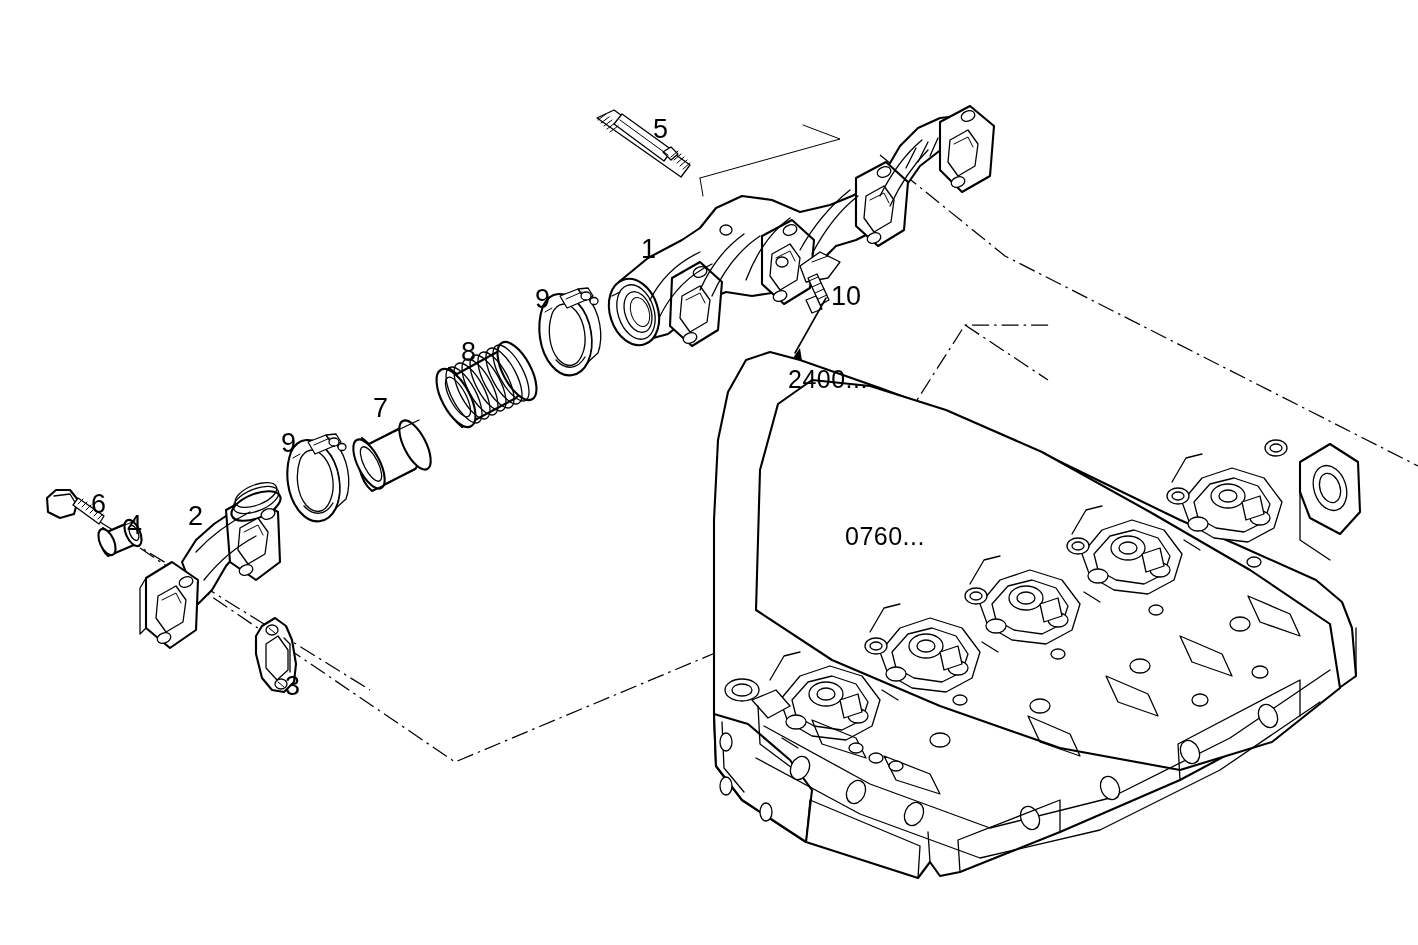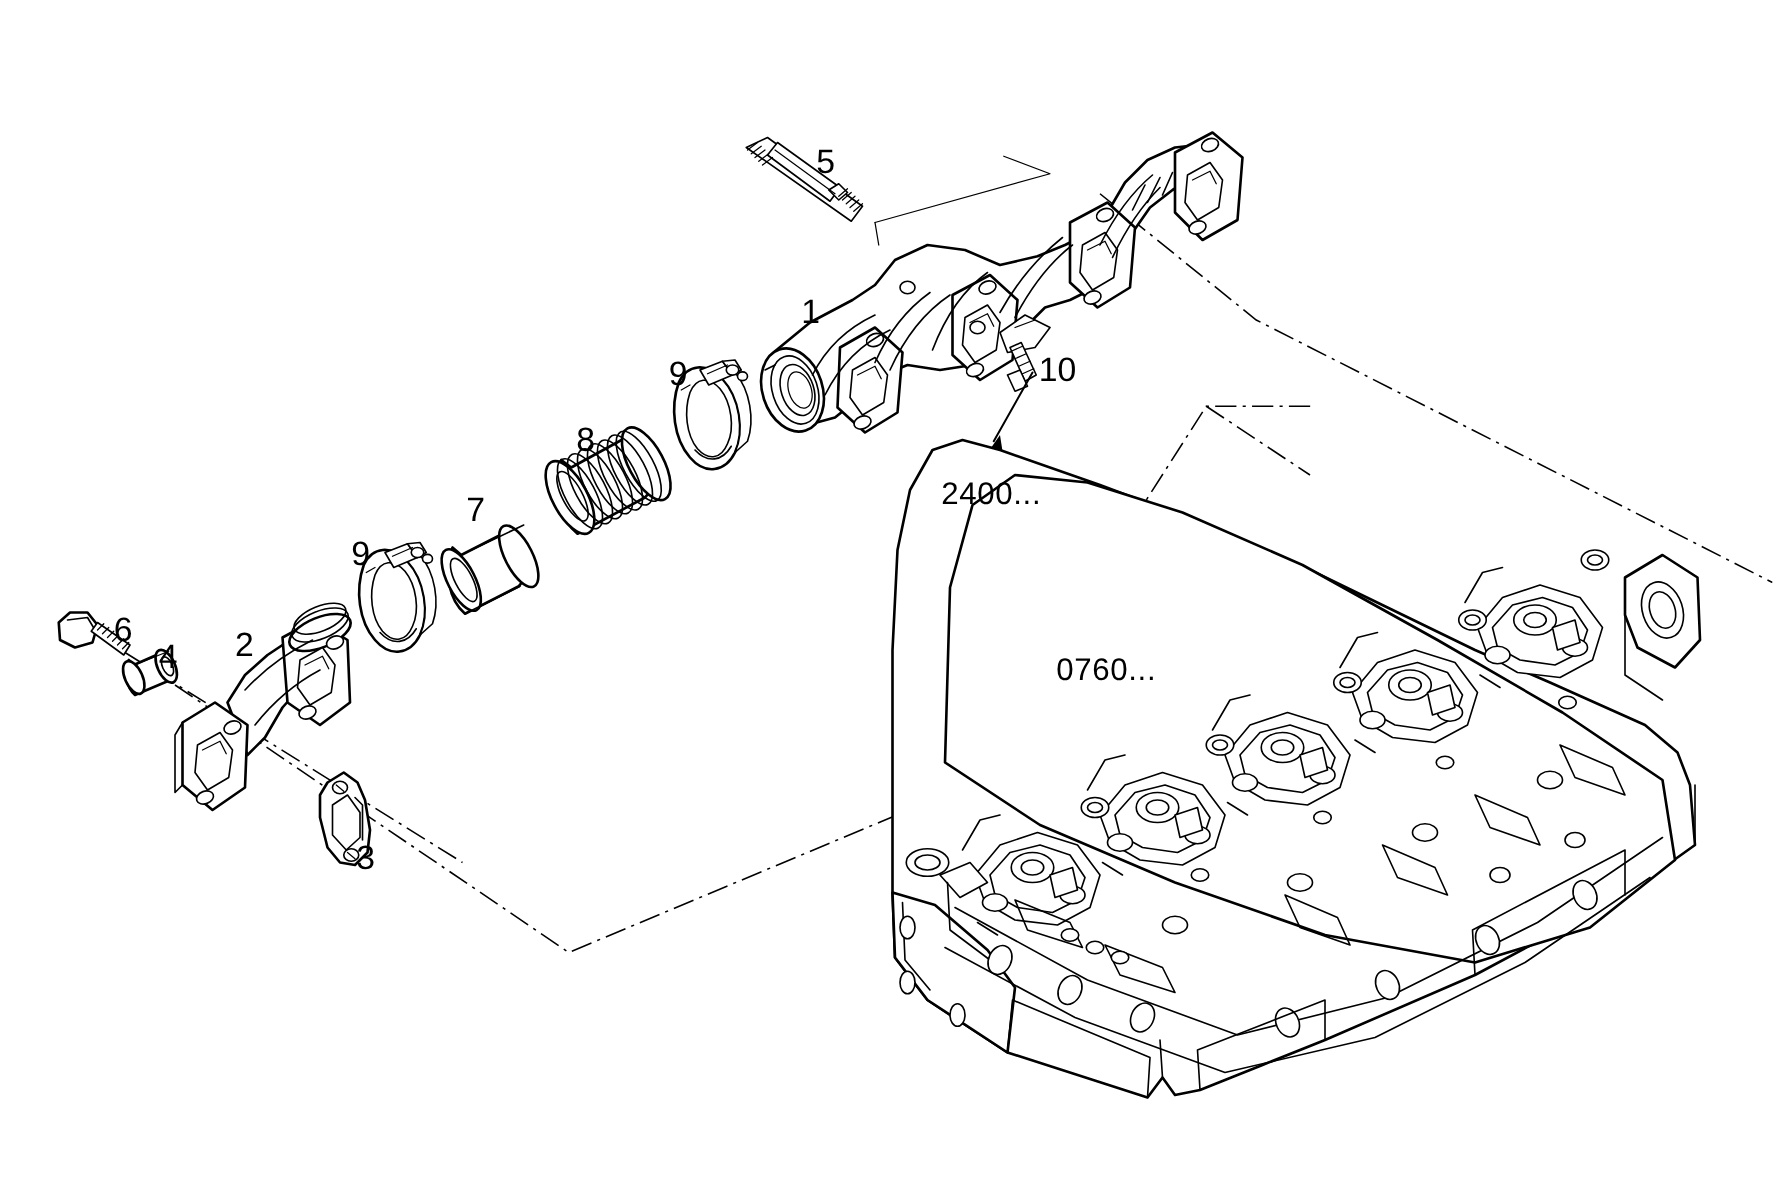--- a/index.html
+++ b/index.html
@@ -502,17 +502,17 @@
     <div class="callout-label" style="left:653px;top:116px;">5</div>
     <div class="callout-label" style="left:91px;top:491px;">6</div>
     <div class="callout-label" style="left:373px;top:395px;">7</div>
     <div class="callout-label" style="left:461px;top:339px;">8</div>
     <div class="callout-label" style="left:535px;top:286px;">9</div>
     <div class="callout-label" style="left:281px;top:430px;">9</div>
     <div class="callout-label" style="left:831px;top:283px;">10</div>
   </div>
 
   <div>
-    <div class="ref-label" style="left:753px;top:367px;margin-top:16px;">2400...</div>
+    <div class="ref-label" style="left:788px;top:367px;">2400...</div>
     <div class="ref-label" style="left:845px;top:524px;">0760...</div>
   </div>
 
 </div>
 
 </body></html>

